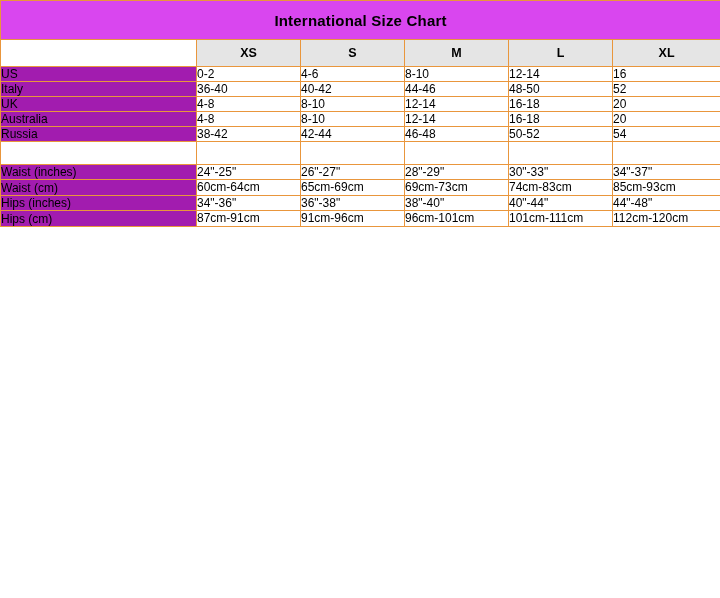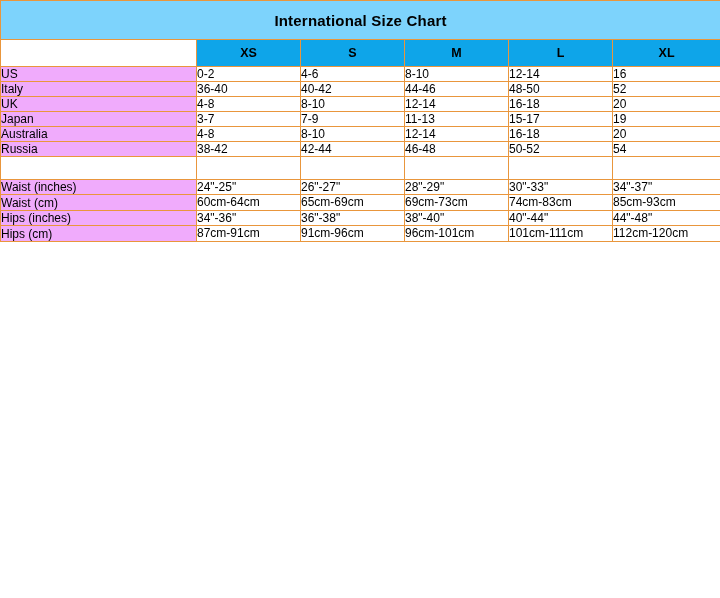--- a/index.html
+++ b/index.html
@@ -23,44 +23,44 @@
     width: 720px;
     border-collapse: collapse;
     table-layout: fixed;
   }
   table.size-chart td, table.size-chart th {
     border: 1px solid #e9963c;
     padding: 0;
     vertical-align: middle;
   }
   .title-cell {
-    background: #7dd3fc;
+    background: #d946ef;
     text-align: center;
     font-weight: bold;
     font-size: 15px;
     color: #000;
     height: 38px;
     letter-spacing: 0.2px;
     border: 1px solid #e9963c;
   }
   .col-label {
     text-align: center;
     font-weight: bold;
     font-size: 12.5px;
     height: 26px;
-    background: #0ea5e9;
+    background: #e5e5e5;
   }
   .empty-head {
     background: #ffffff;
     height: 26px;
   }
   .row-label {
     padding: 7px 0 7px 10px;
     font-size: 12px;
-    background: #f0abfc;
+    background: #a21caf;
     white-space: nowrap;
   }
   .cell-val {
     padding: 7px 0 7px 10px;
     font-size: 12px;
     background: #ffffff;
   }
   .cell-val.two-line {
     line-height: 1.25;
   }
@@ -117,28 +117,20 @@
       </tr>
       <tr>
         <td class="row-label">UK</td>
         <td class="cell-val">4-8</td>
         <td class="cell-val">8-10</td>
         <td class="cell-val">12-14</td>
         <td class="cell-val">16-18</td>
         <td class="cell-val">20</td>
       </tr>
       <tr>
-        <td class="row-label">Japan</td>
-        <td class="cell-val">3-7</td>
-        <td class="cell-val">7-9</td>
-        <td class="cell-val">11-13</td>
-        <td class="cell-val">15-17</td>
-        <td class="cell-val">19</td>
-      </tr>
-      <tr>
         <td class="row-label">Australia</td>
         <td class="cell-val">4-8</td>
         <td class="cell-val">8-10</td>
         <td class="cell-val">12-14</td>
         <td class="cell-val">16-18</td>
         <td class="cell-val">20</td>
       </tr>
       <tr>
         <td class="row-label">Russia</td>
         <td class="cell-val">38-42</td>

